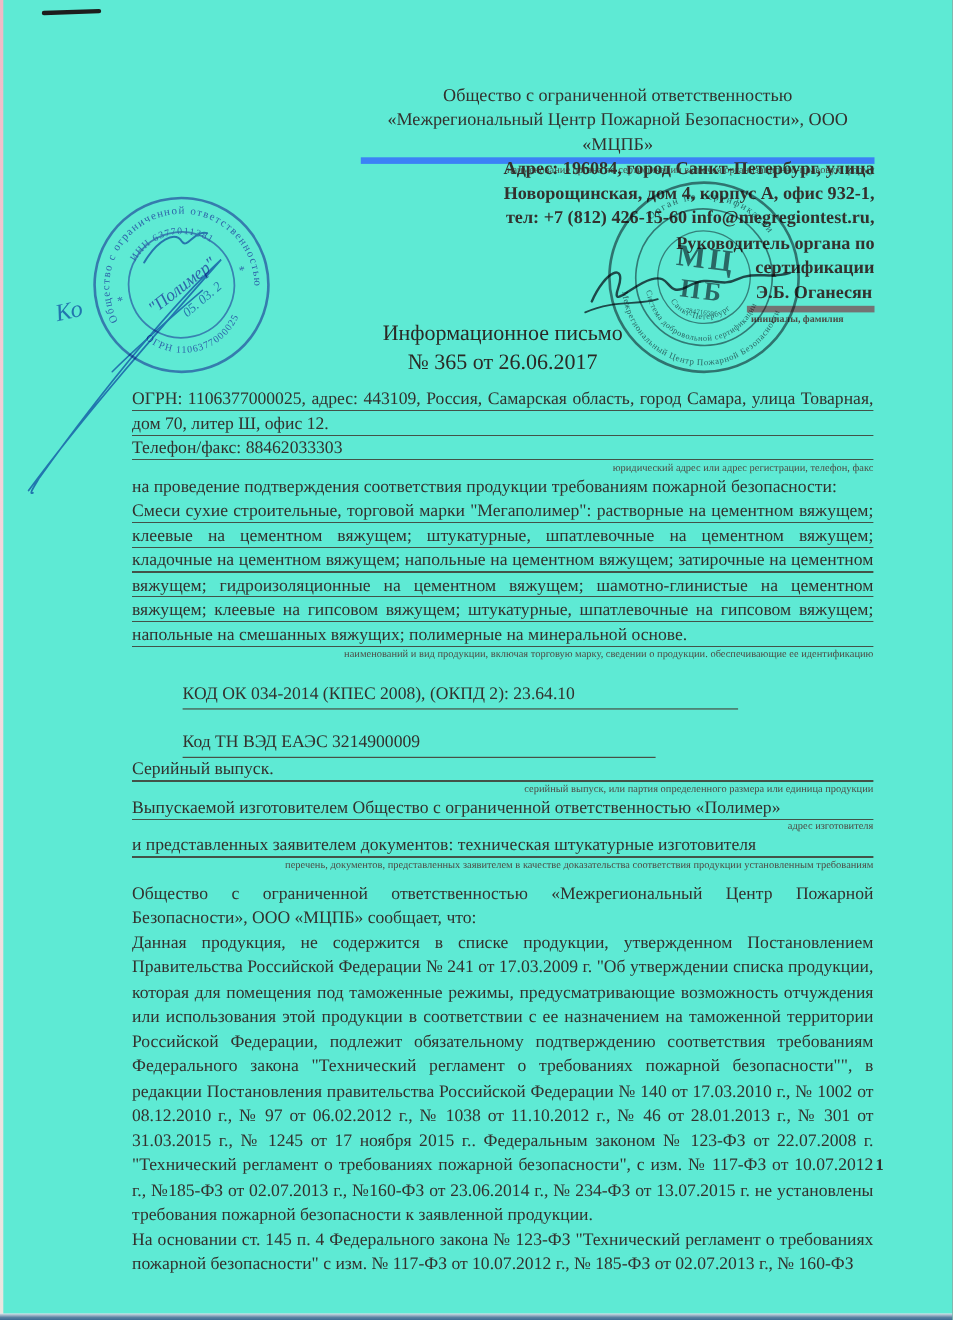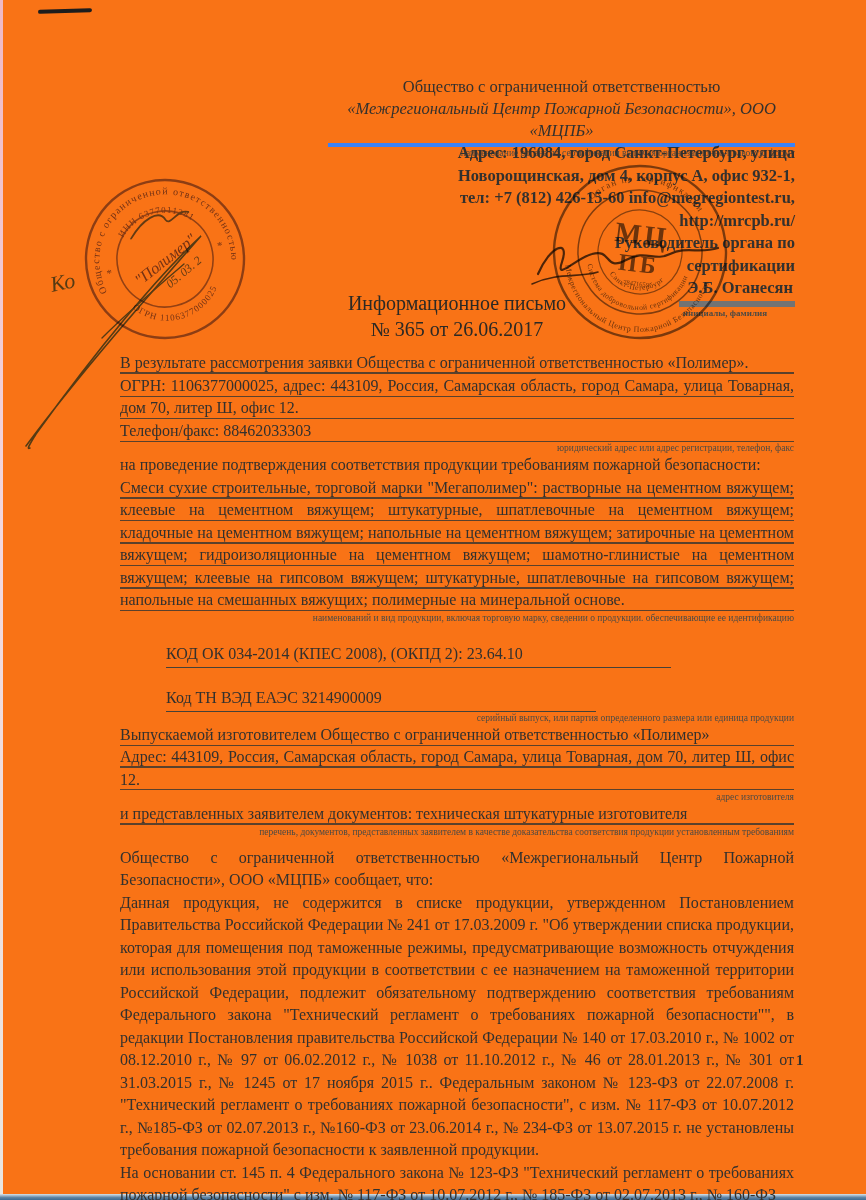--- a/index.html
+++ b/index.html
@@ -1,30 +1,30 @@
 <!DOCTYPE html>
 <html><head>
 <meta charset="utf-8">
 <style>
   html,body{margin:0;padding:0;background:#888;}
   .page{
     position:relative;width:866px;height:1200px;margin:0 auto;
-    background:#f97316;overflow:hidden;
+    background:#5eead4;overflow:hidden;
     font-family:"Liberation Serif", serif;color:#33312e;
   }
   .edge-left{position:absolute;left:0;top:0;bottom:0;width:3px;
     background:linear-gradient(to bottom,#efb9c5,#f3d8dd 45%,#e9e6e0);}
   .edge-bottom{position:absolute;left:0;right:0;bottom:0;height:6px;
     background:linear-gradient(to bottom,#d9e3ea,#5c82a2 60%,#3d6b94);}
   .top-mark{position:absolute;left:38px;top:9px;width:54px;height:4px;
     background:#1d1d1d;border-radius:2px;transform:rotate(-2deg);}
 
   .hdr{position:absolute;left:328px;right:71px;top:76px;text-align:center;
     font-size:16.5px;line-height:22px;}
-  .hdr .org2{border-bottom:4px solid #3b82f6;padding-bottom:1px;font-style:italic;}
+  .hdr .org2{border-bottom:6px solid #3b82f6;padding-bottom:1px;}
   .cap{font-size:9.5px;line-height:12px;color:#4d4a44;text-align:right;}
   .contact{position:absolute;right:71px;width:430px;top:142px;text-align:right;
     font-size:16.5px;line-height:22.5px;font-weight:bold;}
   .head-name{display:inline-block;border-bottom:6px solid #737373;padding:0 2px 1px 8px;}
   .cap-right{font-size:9px;line-height:12px;color:#4d4a44;text-align:right;padding-right:28px;padding-left:16px;}
 
   .title{position:absolute;left:120px;width:674px;top:290px;text-align:center;
     font-size:20px;font-weight:normal;line-height:26px;color:#2b2925;}
 
   .col{position:absolute;left:120px;width:674px;top:352px;font-size:16px;line-height:22.5px;}
@@ -61,21 +61,20 @@
   <div class="hdr">
     <div>Общество с ограниченной ответственностью</div>
     <div class="org2">«Межрегиональный Центр Пожарной Безопасности», ООО «МЦПБ»</div>
     <div class="cap">наименование органа по сертификации включая организационно-правовую форму</div>
   </div>
 
   <div class="contact">
     <div>Адрес: 196084, город Санкт-Петербург, улица</div>
     <div>Новорощинская, дом 4, корпус А, офис 932-1,</div>
     <div>тел: +7 (812) 426-15-60 info@megregiontest.ru,</div>
-    <div>http://mrcpb.ru/</div>
     <div>Руководитель органа по</div>
     <div>сертификации</div>
     <div><span class="head-name">Э.Б. Оганесян</span></div>
     <div class="cap-right">инициалы, фамилия</div>
   </div>
 
   <svg class="stamp stamp-blue" width="226" height="226" viewBox="-113 -113 226 226">
     <defs>
       <path id="bTop" d="M -62,24 A 66,66 0 1 1 62,24" fill="none"></path>
       <path id="bInn" d="M -46,-14 A 49,49 0 0 1 46,-14" fill="none"></path>
@@ -136,36 +135,35 @@
     <path d="M10,52 C22,24 42,16 34,40 C27,60 48,36 64,32 C84,26 76,50 98,38 C118,27 126,40 142,32 C158,24 172,32 190,26" fill="none" stroke="#3c3c46" stroke-width="2.2" stroke-linecap="round"></path>
     <path d="M4,62 C30,50 52,56 70,50" fill="none" stroke="#3c3c46" stroke-width="1.6" stroke-linecap="round"></path>
   </svg>
 
   <div class="title">
     <div>Информационное письмо</div>
     <div>№ 365 от 26.06.2017</div>
   </div>
 
   <div class="col">
-    <div class="ruled">В результате рассмотрения заявки Общества с ограниченной ответственностью «Полимер».</div>
     <div class="ruled">ОГРН: 1106377000025, адрес: 443109, Россия, Самарская область, город Самара, улица Товарная, дом 70, литер Ш, офис 12.</div>
     <div class="ruled">Телефон/факс: 88462033303</div>
     <div class="cap">юридический адрес или адрес регистрации, телефон, факс</div>
     <div class="plain">на проведение подтверждения соответствия продукции требованиям пожарной безопасности:</div>
     <div class="ruled">Смеси сухие строительные, торговой марки "Мегаполимер": растворные на цементном вяжущем; клеевые на цементном вяжущем; штукатурные, шпатлевочные на цементном вяжущем; кладочные на цементном вяжущем; напольные на цементном вяжущем; затирочные на цементном вяжущем; гидроизоляционные на цементном вяжущем; шамотно-глинистые на цементном вяжущем; клеевые на гипсовом вяжущем; штукатурные, шпатлевочные на гипсовом вяжущем; напольные на смешанных вяжущих; полимерные на минеральной основе.</div>
     <div class="cap">наименований и вид продукции, включая торговую марку, сведении о продукции. обеспечивающие ее идентификацию</div>
     <div class="code-line code-ok">
       <span>КОД ОК 034-2014 (КПЕС 2008), (ОКПД 2):  23.64.10</span>
     </div>
     <div class="code-line code-tn">
       <span>Код ТН ВЭД ЕАЭС 3214900009</span>
     </div>
+    <div class="ruled">Серийный выпуск.</div>
     <div class="cap">серийный выпуск, или партия определенного размера или  единица продукции</div>
     <div class="ruled">Выпускаемой изготовителем Общество с ограниченной ответственностью «Полимер»</div>
-    <div class="ruled">Адрес: 443109, Россия, Самарская область, город Самара, улица Товарная, дом 70, литер Ш, офис 12.</div>
     <div class="cap">адрес изготовителя</div>
     <div class="ruled">и представленных заявителем документов: техническая штукатурные изготовителя</div>
     <div class="cap">перечень, документов, представленных заявителем в качестве доказательства соответствия продукции установленным требованиям</div>
     <div class="spacer-m"></div>
     <div class="body-par">Общество с ограниченной ответственностью «Межрегиональный Центр Пожарной Безопасности», ООО «МЦПБ» сообщает, что:</div>
     <div class="body-par">Данная продукция, не содержится в списке продукции, утвержденном Постановлением Правительства Российской Федерации № 241 от 17.03.2009 г. "Об утверждении списка продукции, которая для помещения под таможенные режимы, предусматривающие возможность отчуждения или использования этой продукции в соответствии с ее назначением на таможенной территории Российской Федерации, подлежит обязательному подтверждению соответствия требованиям Федерального закона "Технический регламент о требованиях пожарной безопасности"", в редакции Постановления правительства Российской Федерации № 140 от 17.03.2010 г., № 1002 от 08.12.2010 г., № 97 от 06.02.2012 г., № 1038 от 11.10.2012 г., № 46 от 28.01.2013 г., № 301 от 31.03.2015 г., № 1245 от 17 ноября 2015 г.. Федеральным законом № 123-ФЗ от 22.07.2008 г. "Технический регламент о требованиях пожарной безопасности", с изм. № 117-ФЗ от 10.07.2012 г., №185-ФЗ от 02.07.2013 г., №160-ФЗ от 23.06.2014 г., № 234-ФЗ от 13.07.2015 г. не установлены требования пожарной безопасности к заявленной продукции.</div>
     <div class="body-par">На основании ст. 145 п. 4 Федерального закона № 123-ФЗ "Технический регламент о требованиях пожарной безопасности" с изм. № 117-ФЗ от 10.07.2012 г., № 185-ФЗ от 02.07.2013 г., № 160-ФЗ</div>
   </div>
 
   <div class="page-num">1</div>

